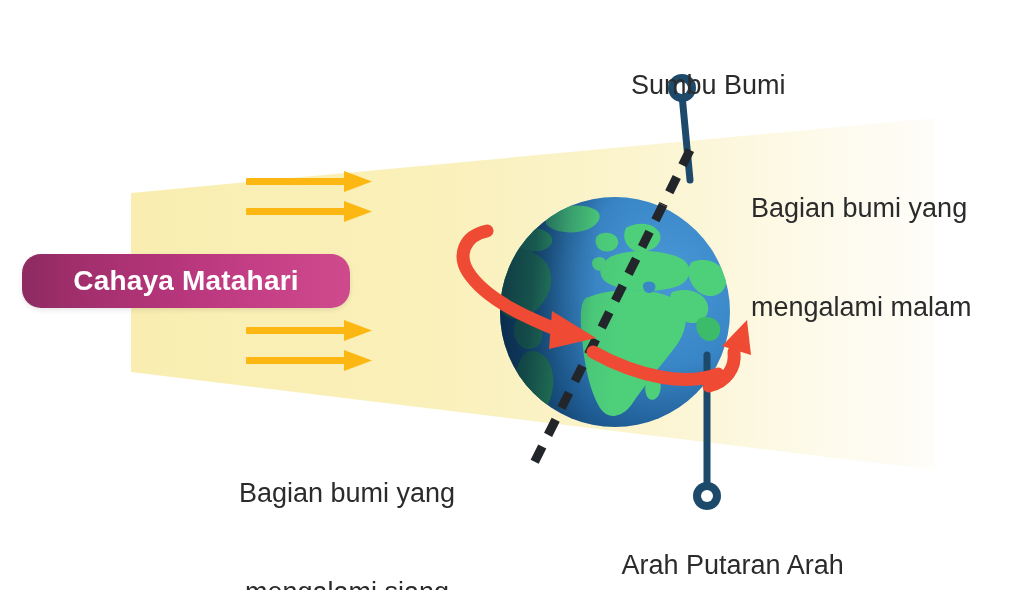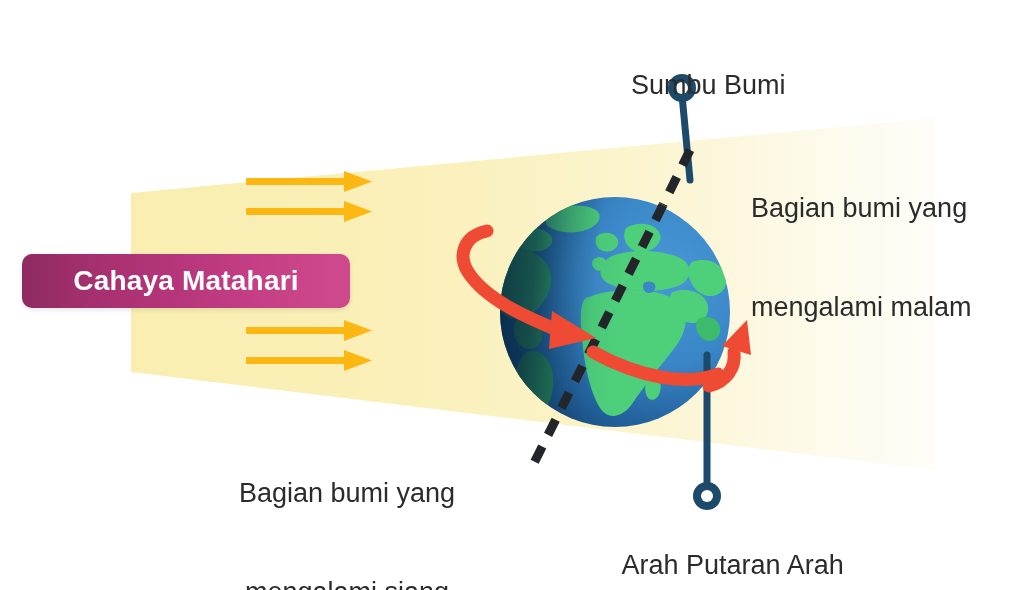--- a/index.html
+++ b/index.html
@@ -53,21 +53,21 @@
     left: 593px;
     top: 516px;
     text-align: left;
   }
   #sun-label-box {
     position: absolute;
     left: 22px;
     top: 254px;
     width: 328px;
     height: 54px;
-    border-radius: 10px;
+    border-radius: 19px;
     background: linear-gradient(90deg, #8e2a62 0%, #a22f6d 18%, #b5357a 45%, #c53f86 72%, #cf4a8d 100%);
     box-shadow: 0 2px 5px rgba(0,0,0,0.10);
     display: flex;
     align-items: center;
     justify-content: center;
   }
   #sun-label-text {
     color: #ffffff;
     font-family: "Liberation Sans", sans-serif;
     font-size: 28px;

